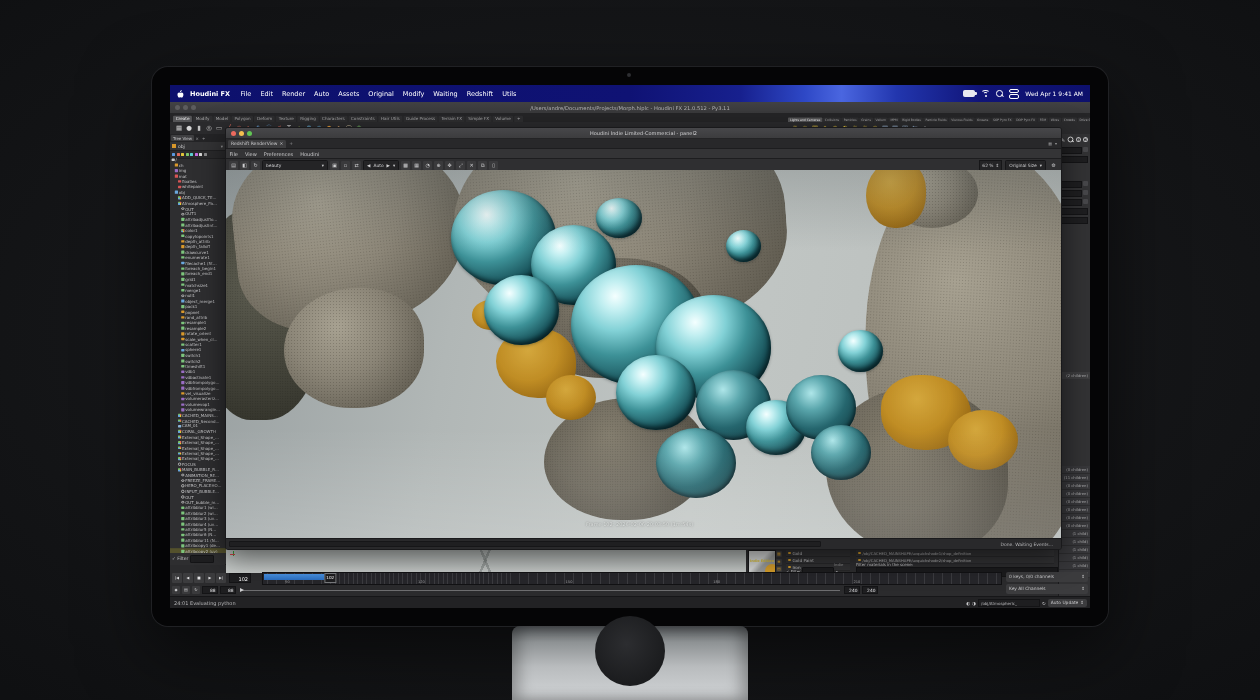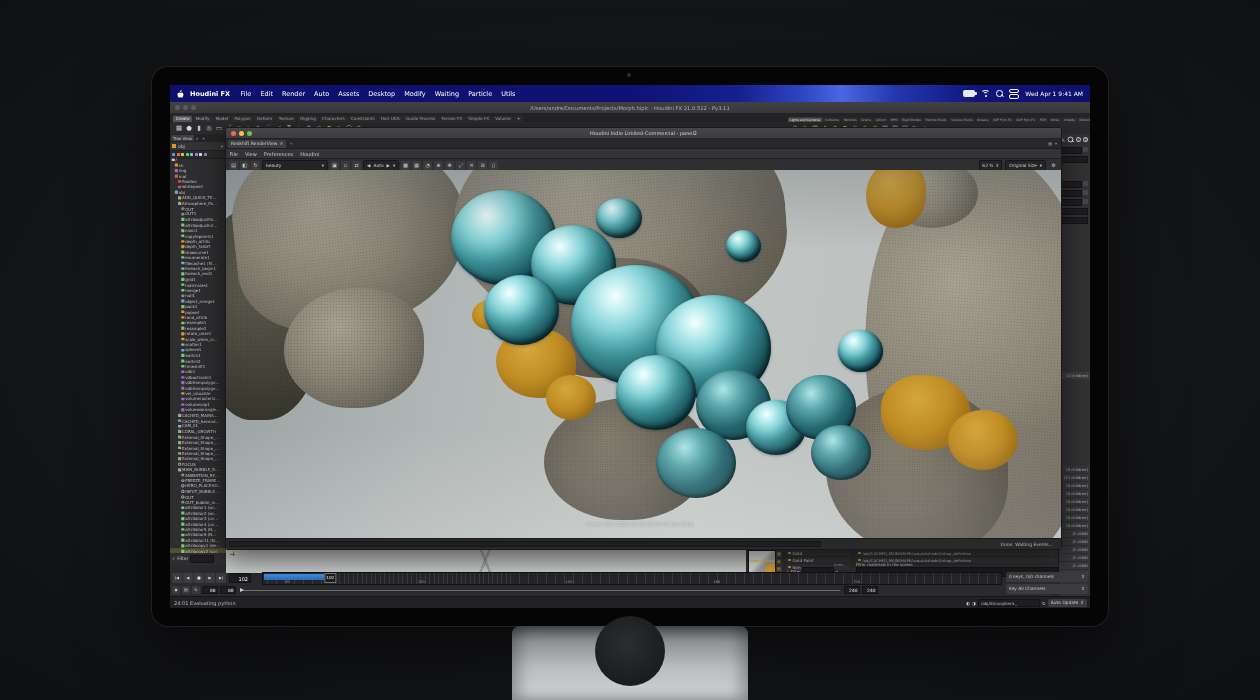--- a/index.html
+++ b/index.html
@@ -192,21 +192,21 @@
   <div class="screen">
 
     <div class="menubar">
       <div class="mb-left">
         <span class="apple">
           <svg width="7" height="8" viewBox="0 0 12 14">
               <path fill="#fff" d="M8.2.2c.1.9-.3 1.9-.9 2.6-.6.7-1.5 1.2-2.3 1.1-.1-.9.4-1.9 1-2.5C6.6.7 7.5.3 8.2.2zM5.9 4.9c.6 0 1.3-.5 2.2-.5 1.7 0 3 1.6 3 3.8 0 2.4-1.7 5.1-3 5.1-.7 0-1-.5-2.2-.5s-1.5.5-2.2.5c-1.3 0-3-2.7-3-5.1 0-2.2 1.3-3.8 3-3.8.9 0 1.6.5 2.2.5z"></path>
             </svg>
         </span>
         <span class="mb-item mb-app">Houdini FX</span>
-        <span><span class="mb-item">File</span><span class="mb-item">Edit</span><span class="mb-item">Render</span><span class="mb-item">Auto</span><span class="mb-item">Assets</span><span class="mb-item">Desktop</span><span class="mb-item">Modify</span><span class="mb-item">Waiting</span><span class="mb-item">Particle</span><span class="mb-item">Utils</span></span>
+        <span><span class="mb-item">File</span><span class="mb-item">Edit</span><span class="mb-item">Render</span><span class="mb-item">Auto</span><span class="mb-item">Assets</span><span class="mb-item">Original</span><span class="mb-item">Modify</span><span class="mb-item">Waiting</span><span class="mb-item">Redshift</span><span class="mb-item">Utils</span></span>
       </div>
       <div class="mb-right">
         <span class="batt"></span>
         <span class="wifi">
             <i></i>
             <i></i>
             <i></i>
           </span>
         <span class="magico"></span>
         <span class="ccico">

